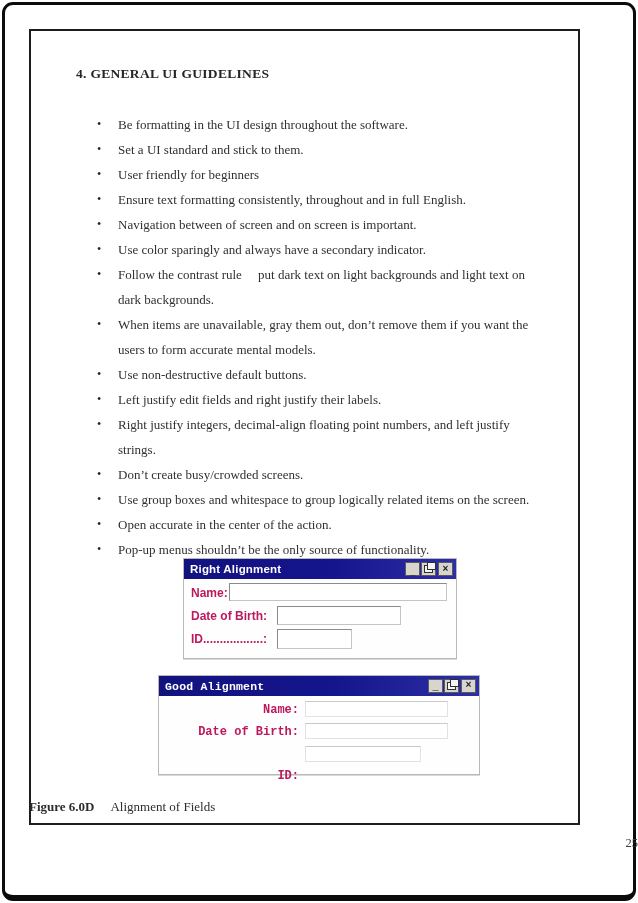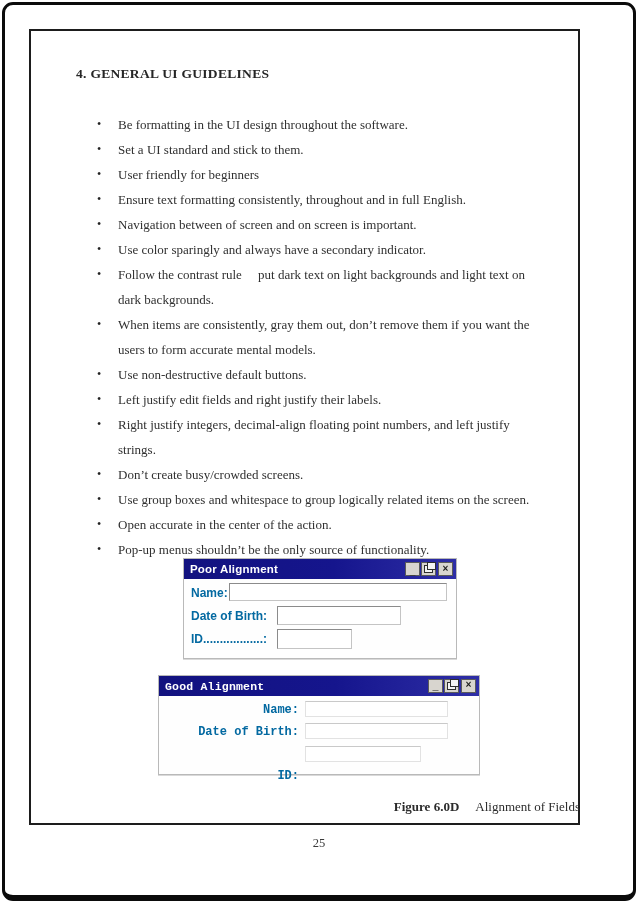--- a/index.html
+++ b/index.html
@@ -28,41 +28,41 @@
        letter-spacing:.2px;}
   .controls{position:absolute;right:3px;top:3px;display:flex;}
   .cbtn{width:15px;height:14px;background:#d8d5cf;border:1px solid #5a5a5a;
        box-sizing:border-box;display:flex;align-items:flex-end;justify-content:center;
        font-size:10px;line-height:9px;color:#1d1d1d;font-weight:bold;cursor:default;}
   .cbtn.mid{margin-left:1px;align-items:center;}
   .cbtn.close{margin-left:2px;align-items:center;line-height:12px;}
   .restore-icon{position:relative;width:7px;height:6px;border:1px solid #2e2e2e;background:#f4f4f4;}
   .restore-icon::before{content:"";position:absolute;left:2px;top:-4px;width:7px;height:6px;
        border:1px solid #2e2e2e;background:#f4f4f4;}
-  .flabel{position:absolute;font-weight:bold;font-size:12px;color:#0369a1;white-space:nowrap;}
+  .flabel{position:absolute;font-weight:bold;font-size:12px;color:#be185d;white-space:nowrap;}
   .finput{position:absolute;background:#ffffff;box-sizing:border-box;}
   
   .win-poor .flabel{left:7px;}
   .win-poor .fl1{top:27px;} .win-poor .fl2{top:50px;} .win-poor .fl3{top:73px;text-align:right;}
   .win-poor .finput{border:1px solid #c4c4c4;border-top-color:#8b8b8b;border-left-color:#8b8b8b;}
   .win-poor .fi1{left:45px;top:24px;width:218px;height:18px;}
   .win-poor .fi2{left:93px;top:47px;width:124px;height:19px;}
   .win-poor .fi3{left:93px;top:70px;width:75px;height:20px;}
   
   .win-good .flabel{left:8px;width:132px;text-align:right;}
   .win-good .fl1{top:27px;} .win-good .fl2{top:49px;} .win-good .fl3{top:72px;margin-top:21px;}
   .win-good .finput{left:146px;border:1px solid #e2e2e2;border-top-color:#c9c9c9;}
   .win-good .fi1{top:25px;width:143px;height:16px;}
   .win-good .fi2{top:47px;width:143px;height:16px;}
   .win-good .fi3{top:70px;width:116px;height:16px;}
 
-  .caption{position:absolute;left:29px;top:799px;width:551px;text-align:right;
+  .caption{position:absolute;left:29px;top:799px;width:551px;text-align:left;
        font-size:13px;color:#2c2c2c;}
   .caption b{font-weight:bold;margin-right:16px;}
-  .page-number{position:absolute;left:0;top:836px;width:638px;text-align:center;
+  .page-number{position:absolute;left:0;top:836px;width:638px;text-align:right;
        font-size:12.5px;color:#3a3a3a;}
 </style>
 </head>
 <body>
 
 <div class="page">
   <div class="outer-frame"></div>
   <div class="inner-frame"></div>
 
   <div class="heading">4. GENERAL UI GUIDELINES</div>
@@ -91,21 +91,21 @@
     <li>
         <span class="dot">•</span>
         <span class="btxt">Use color sparingly and always have a secondary indicator.</span>
       </li>
     <li>
         <span class="dot">•</span>
         <span class="btxt">Follow the contrast rule  put dark text on light backgrounds and light text on dark backgrounds.</span>
       </li>
     <li>
         <span class="dot">•</span>
-        <span class="btxt">When items are consistently, gray them out, don’t remove them if you want the users to form accurate mental models.</span>
+        <span class="btxt">When items are unavailable, gray them out, don’t remove them if you want the users to form accurate mental models.</span>
       </li>
     <li>
         <span class="dot">•</span>
         <span class="btxt">Use non-destructive default buttons.</span>
       </li>
     <li>
         <span class="dot">•</span>
         <span class="btxt">Left justify edit fields and right justify their labels.</span>
       </li>
     <li>
@@ -125,21 +125,21 @@
         <span class="btxt">Open accurate in the center of the action.</span>
       </li>
     <li>
         <span class="dot">•</span>
         <span class="btxt">Pop-up menus shouldn’t be the only source of functionality.</span>
       </li>
   </ul>
 
   <div class="win win-poor">
     <div class="titlebar">
-      <span class="title">Poor Alignment</span>
+      <span class="title">Right Alignment</span>
       <span class="controls">
         <span class="cbtn">_</span>
         <span class="cbtn mid">
             <span class="restore-icon"></span>
           </span>
         <span class="cbtn close">×</span>
       </span>
     </div>
     <span class="flabel fl1">Name:</span>
     <span class="finput fi1"></span>

